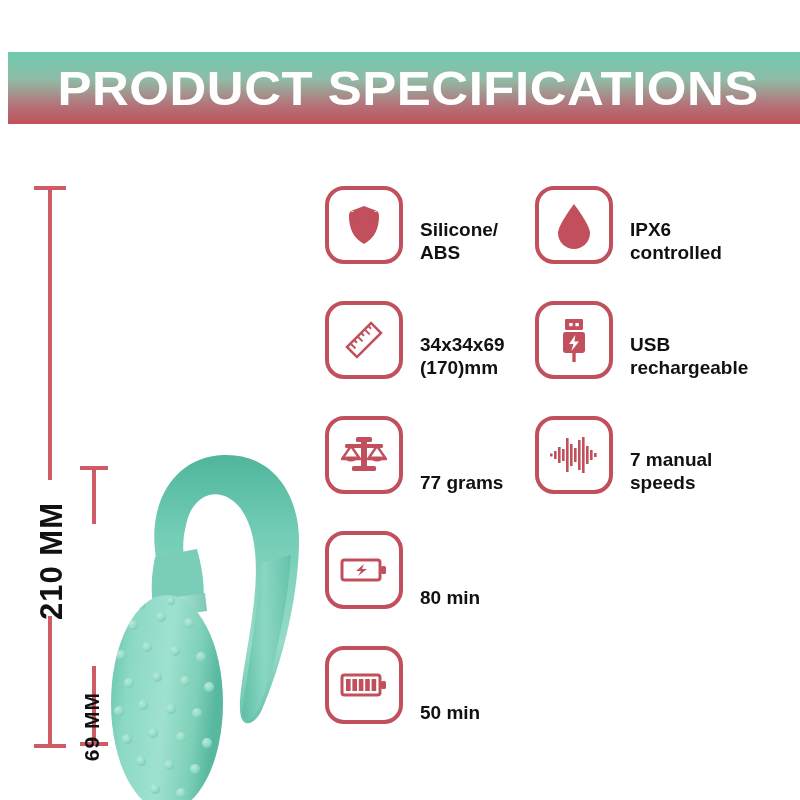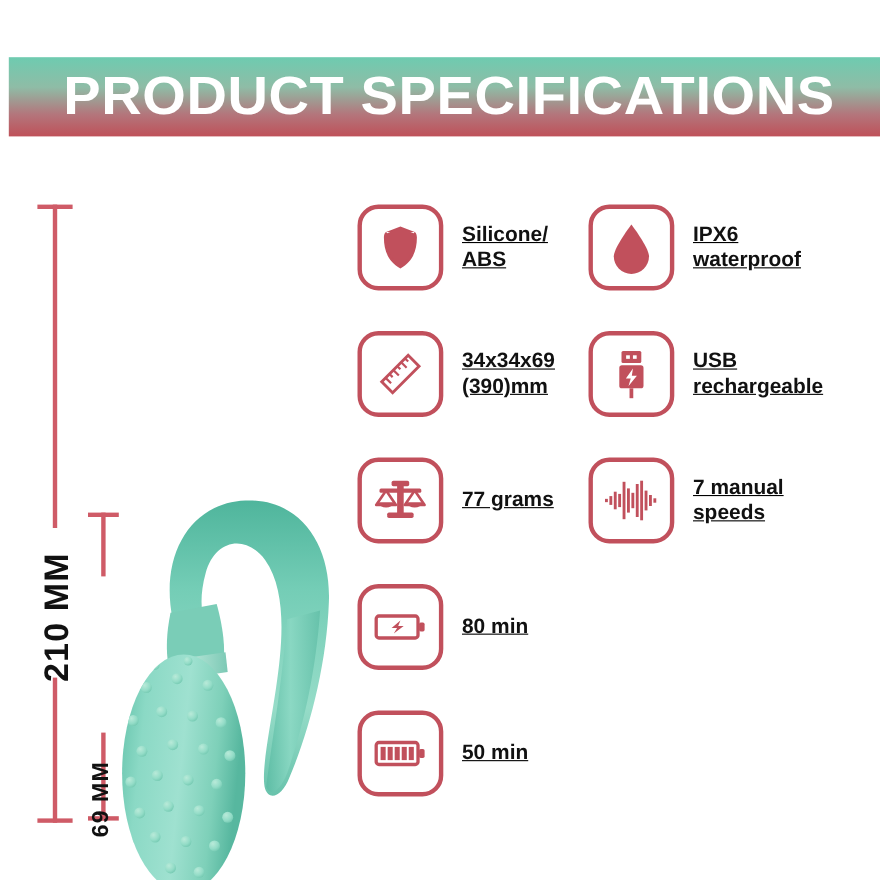--- a/index.html
+++ b/index.html
@@ -59,24 +59,23 @@
   #spec-grid{
     position:absolute;
     left:325px;top:186px;
     width:475px;height:580px;
   }
   .spec-col{position:absolute;top:0;width:230px;}
   #spec-col-left{left:0;}
   #spec-col-right{left:210px;}
 
   .spec-item{
-    display:flex;align-items:center;
+    display:flex;align-items:flex-end;
     height:78px;
     margin-bottom:37px;
-    text-decoration:underline;
   }
   .spec-icon-box{
     width:78px;height:78px;
     border:4px solid #c1505c;
     border-radius:19px;
     box-sizing:border-box;
     flex:0 0 78px;
     display:flex;align-items:center;justify-content:center;
     background:#fff;
   }
@@ -237,21 +236,21 @@
               <line x1="17" y1="17" x2="17" y2="21"></line>
               <line x1="22" y1="17" x2="22" y2="24"></line>
               <line x1="27" y1="17" x2="27" y2="21"></line>
               <line x1="32" y1="17" x2="32" y2="24"></line>
               <line x1="37" y1="17" x2="37" y2="21"></line>
             </g>
           </g>
         </svg>
       </div>
       <div class="spec-label">34x34x69
-(390)mm</div>
+(170)mm</div>
     </div>
 
     <div class="spec-item">
       <div class="spec-icon-box">
         <svg width="48" height="46" viewBox="0 0 48 46">
           <rect x="21" y="8" width="6" height="28" fill="#c1505c"></rect>
           <rect x="16" y="5" width="16" height="5" rx="1.6" fill="#c1505c"></rect>
           <rect x="5" y="12" width="38" height="4" rx="1.4" fill="#c1505c"></rect>
           <rect x="12" y="34" width="24" height="5" rx="1.6" fill="#c1505c"></rect>
           <path d="M11 14 L20 27 L2 27 Z" fill="none" stroke="#c1505c" stroke-width="2.4" stroke-linejoin="round"></path>
@@ -295,21 +294,21 @@
   <div class="spec-col" id="spec-col-right">
 
 
     <div class="spec-item">
       <div class="spec-icon-box">
         <svg width="40" height="48" viewBox="0 0 40 48">
           <path d="M20 3 C20 3, 36 24, 36 32 A16 16 0 0 1 4 32 C4 24, 20 3, 20 3 Z" fill="#c1505c"></path>
         </svg>
       </div>
       <div class="spec-label">IPX6
-waterproof</div>
+controlled</div>
     </div>
 
     <div class="spec-item">
       <div class="spec-icon-box">
         <svg width="38" height="50" viewBox="0 0 38 50">
           <rect x="10" y="4" width="18" height="11" rx="1.4" fill="#c1505c"></rect>
           <rect x="14.2" y="8" width="3.4" height="3.2" fill="#ffffff"></rect>
           <rect x="20.4" y="8" width="3.4" height="3.2" fill="#ffffff"></rect>
           <rect x="8" y="17" width="22" height="21" rx="2.4" fill="#c1505c"></rect>
           <path d="M20.4 20 L14 29 L18.4 29 L16.4 36 L24 26.6 L19.4 26.6 Z" fill="#ffffff"></path>

